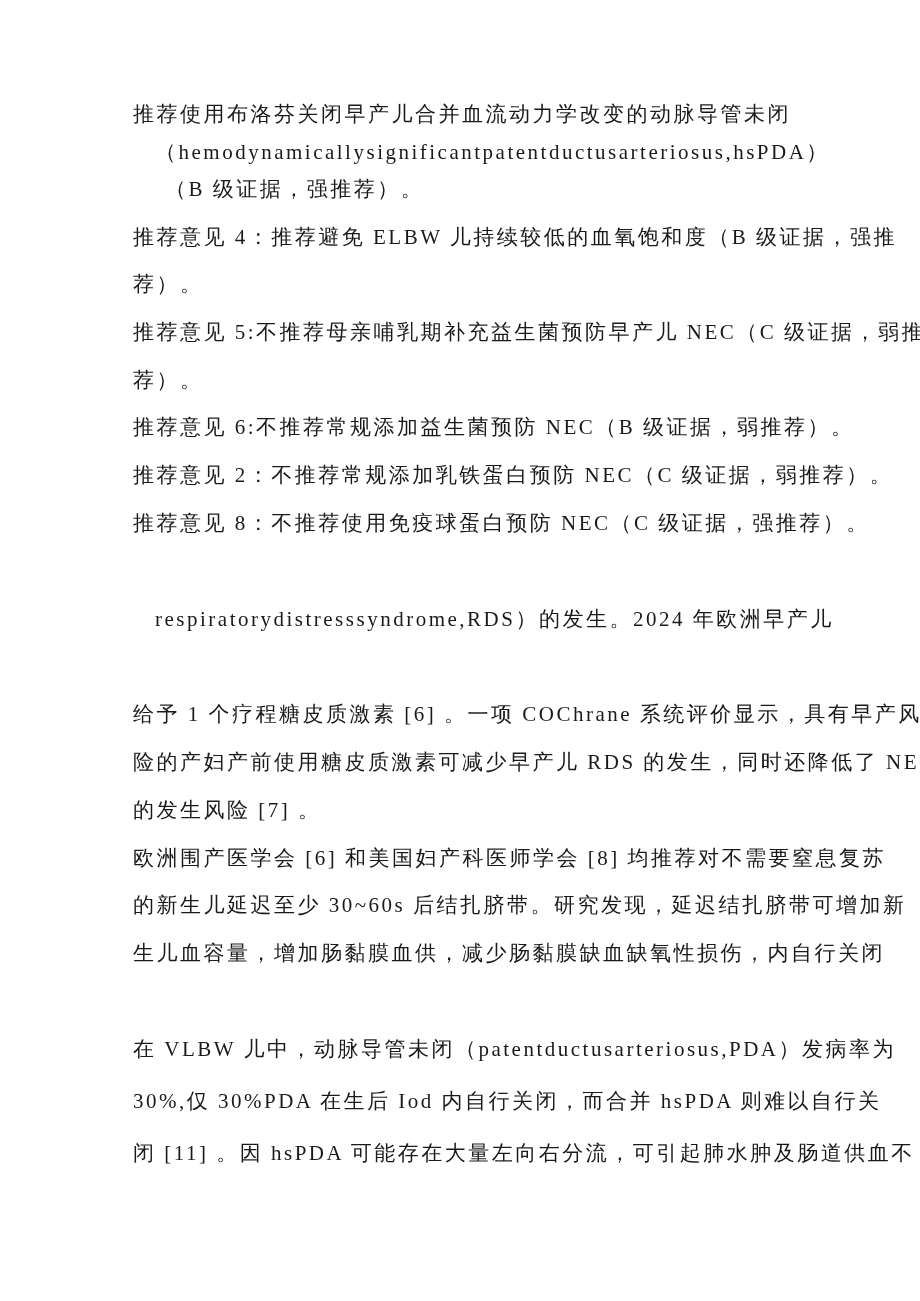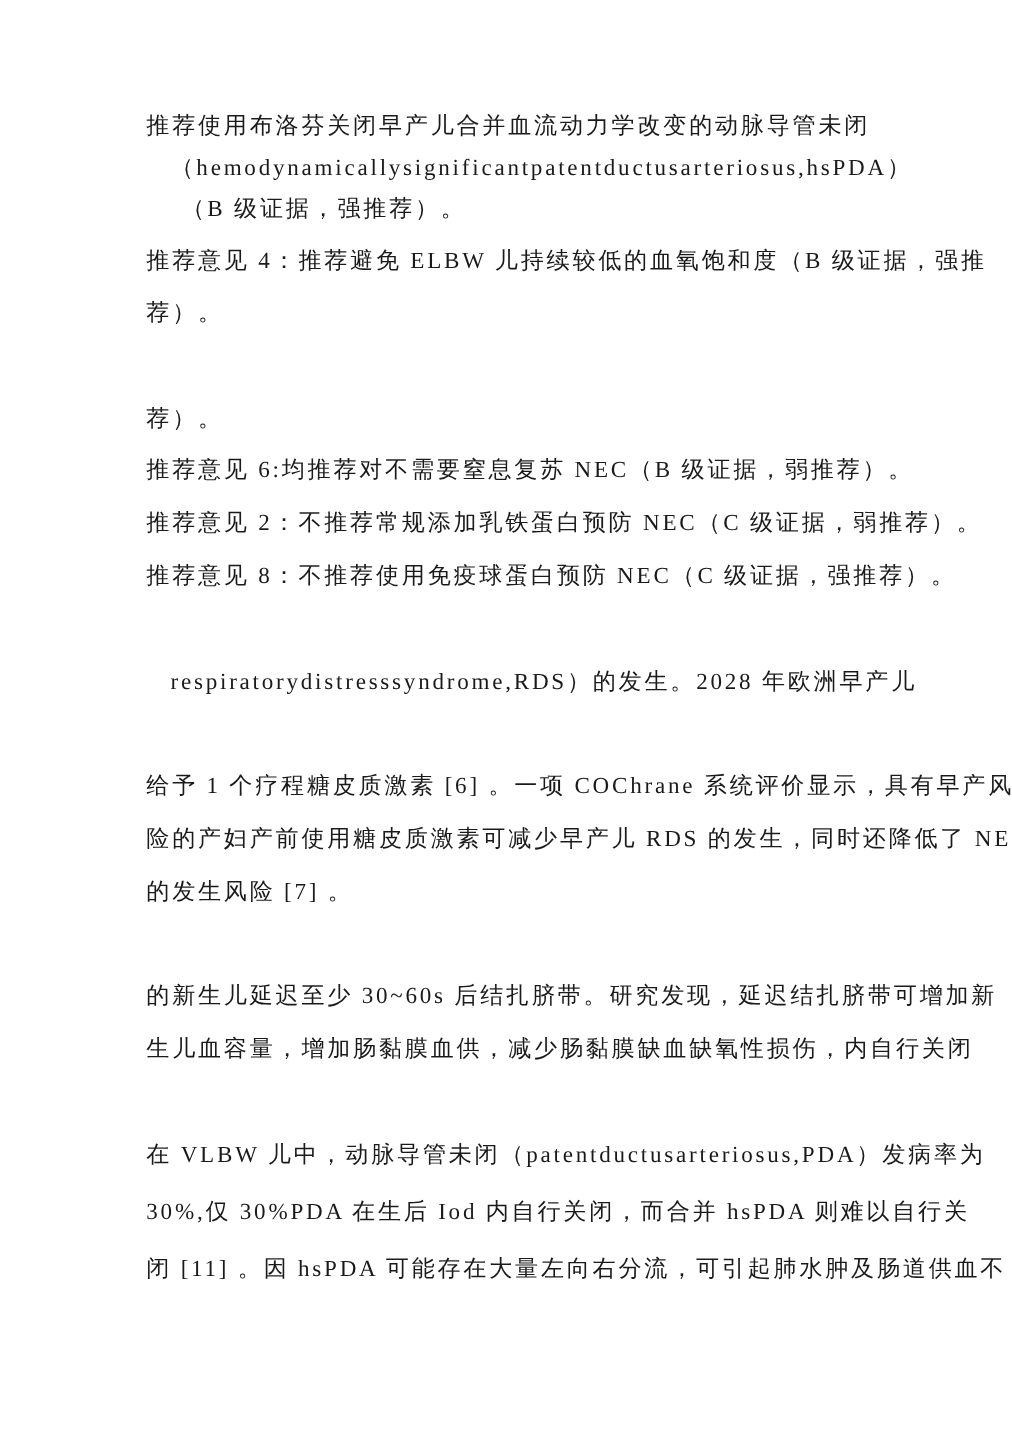--- a/index.html
+++ b/index.html
@@ -37,26 +37,28 @@
 </style>
 </head>
 <body>
 
 <div class="page">
   <div class="line" style="top:101px">推荐使用布洛芬关闭早产儿合并血流动力学改变的动脉导管未闭</div>
   <div class="line indent-sm" style="top:139px">（hemodynamicallysignificantpatentductusarteriosus,hsPDA）</div>
   <div class="line indent-md" style="top:176px">（B 级证据，强推荐）。</div>
   <div class="line" style="top:224px">推荐意见 4：推荐避免 ELBW 儿持续较低的血氧饱和度（B 级证据，强推</div>
   <div class="line" style="top:271px">荐）。</div>
+  <div class="line" style="top:319px">推荐意见 5:不推荐母亲哺乳期补充益生菌预防早产儿 NEC（C 级证据，弱推</div>
   <div class="line" style="top:367px">荐）。</div>
-  <div class="line" style="top:414px">推荐意见 6:均推荐对不需要窒息复苏 NEC（B 级证据，弱推荐）。</div>
+  <div class="line" style="top:414px">推荐意见 6:不推荐常规添加益生菌预防 NEC（B 级证据，弱推荐）。</div>
   <div class="line" style="top:462px">推荐意见 2：不推荐常规添加乳铁蛋白预防 NEC（C 级证据，弱推荐）。</div>
   <div class="line" style="top:510px">推荐意见 8：不推荐使用免疫球蛋白预防 NEC（C 级证据，强推荐）。</div>
-  <div class="line indent-sm" style="top:606px">respiratorydistresssyndrome,RDS）的发生。2028 年欧洲早产儿</div>
+  <div class="line indent-sm" style="top:606px">respiratorydistresssyndrome,RDS）的发生。2024 年欧洲早产儿</div>
   <div class="line" style="top:701px">给予 1 个疗程糖皮质激素 [6] 。一项 COChrane 系统评价显示，具有早产风</div>
   <div class="line" style="top:749px">险的产妇产前使用糖皮质激素可减少早产儿 RDS 的发生，同时还降低了 NEC</div>
   <div class="line" style="top:797px">的发生风险 [7] 。</div>
+  <div class="line" style="top:845px">欧洲围产医学会 [6] 和美国妇产科医师学会 [8] 均推荐对不需要窒息复苏</div>
   <div class="line" style="top:892px">的新生儿延迟至少 30~60s 后结扎脐带。研究发现，延迟结扎脐带可增加新</div>
   <div class="line" style="top:940px">生儿血容量，增加肠黏膜血供，减少肠黏膜缺血缺氧性损伤，内自行关闭</div>
   <div class="line" style="top:1036px">在 VLBW 儿中，动脉导管未闭（patentductusarteriosus,PDA）发病率为</div>
   <div class="line" style="top:1088px">30%,仅 30%PDA 在生后 Iod 内自行关闭，而合并 hsPDA 则难以自行关</div>
   <div class="line" style="top:1140px">闭 [11] 。因 hsPDA 可能存在大量左向右分流，可引起肺水肿及肠道供血不</div>
 </div>
 
 </body></html>

